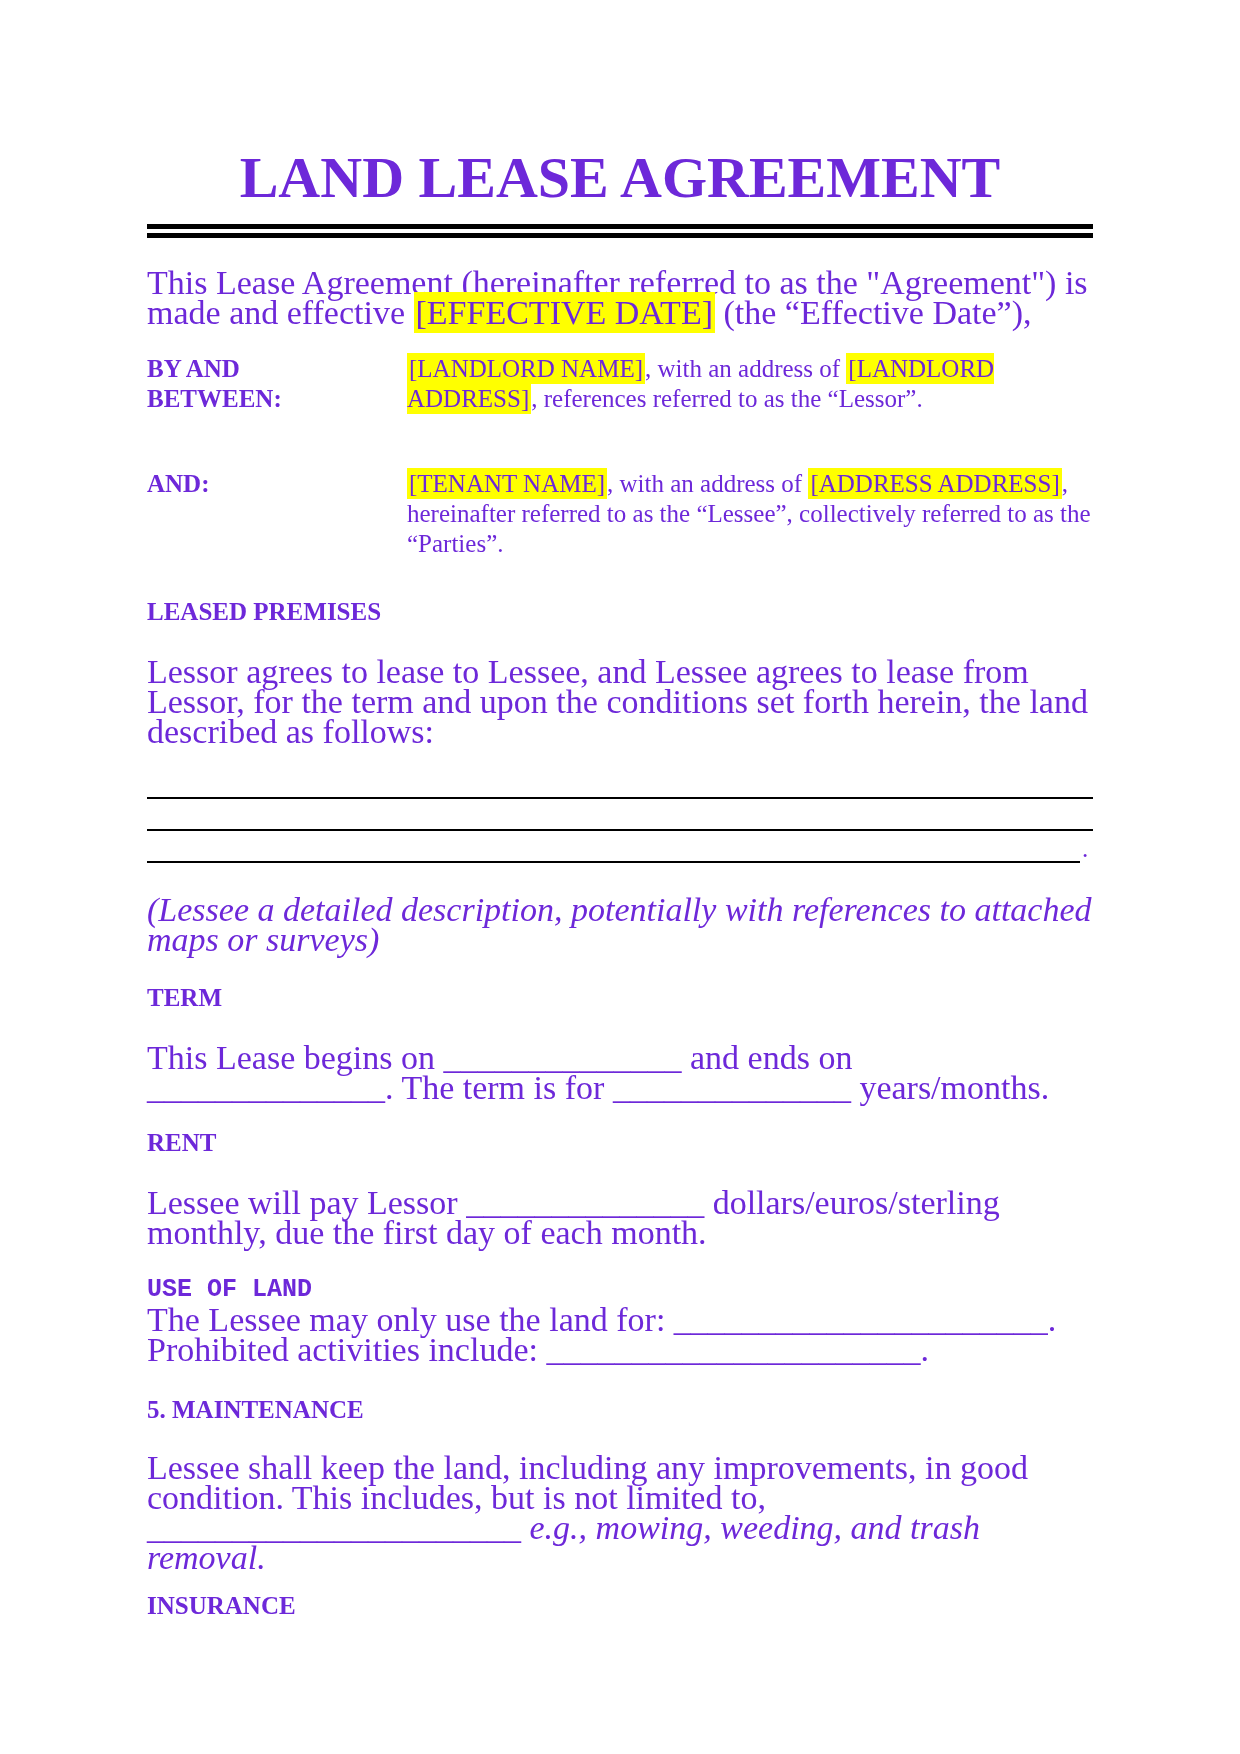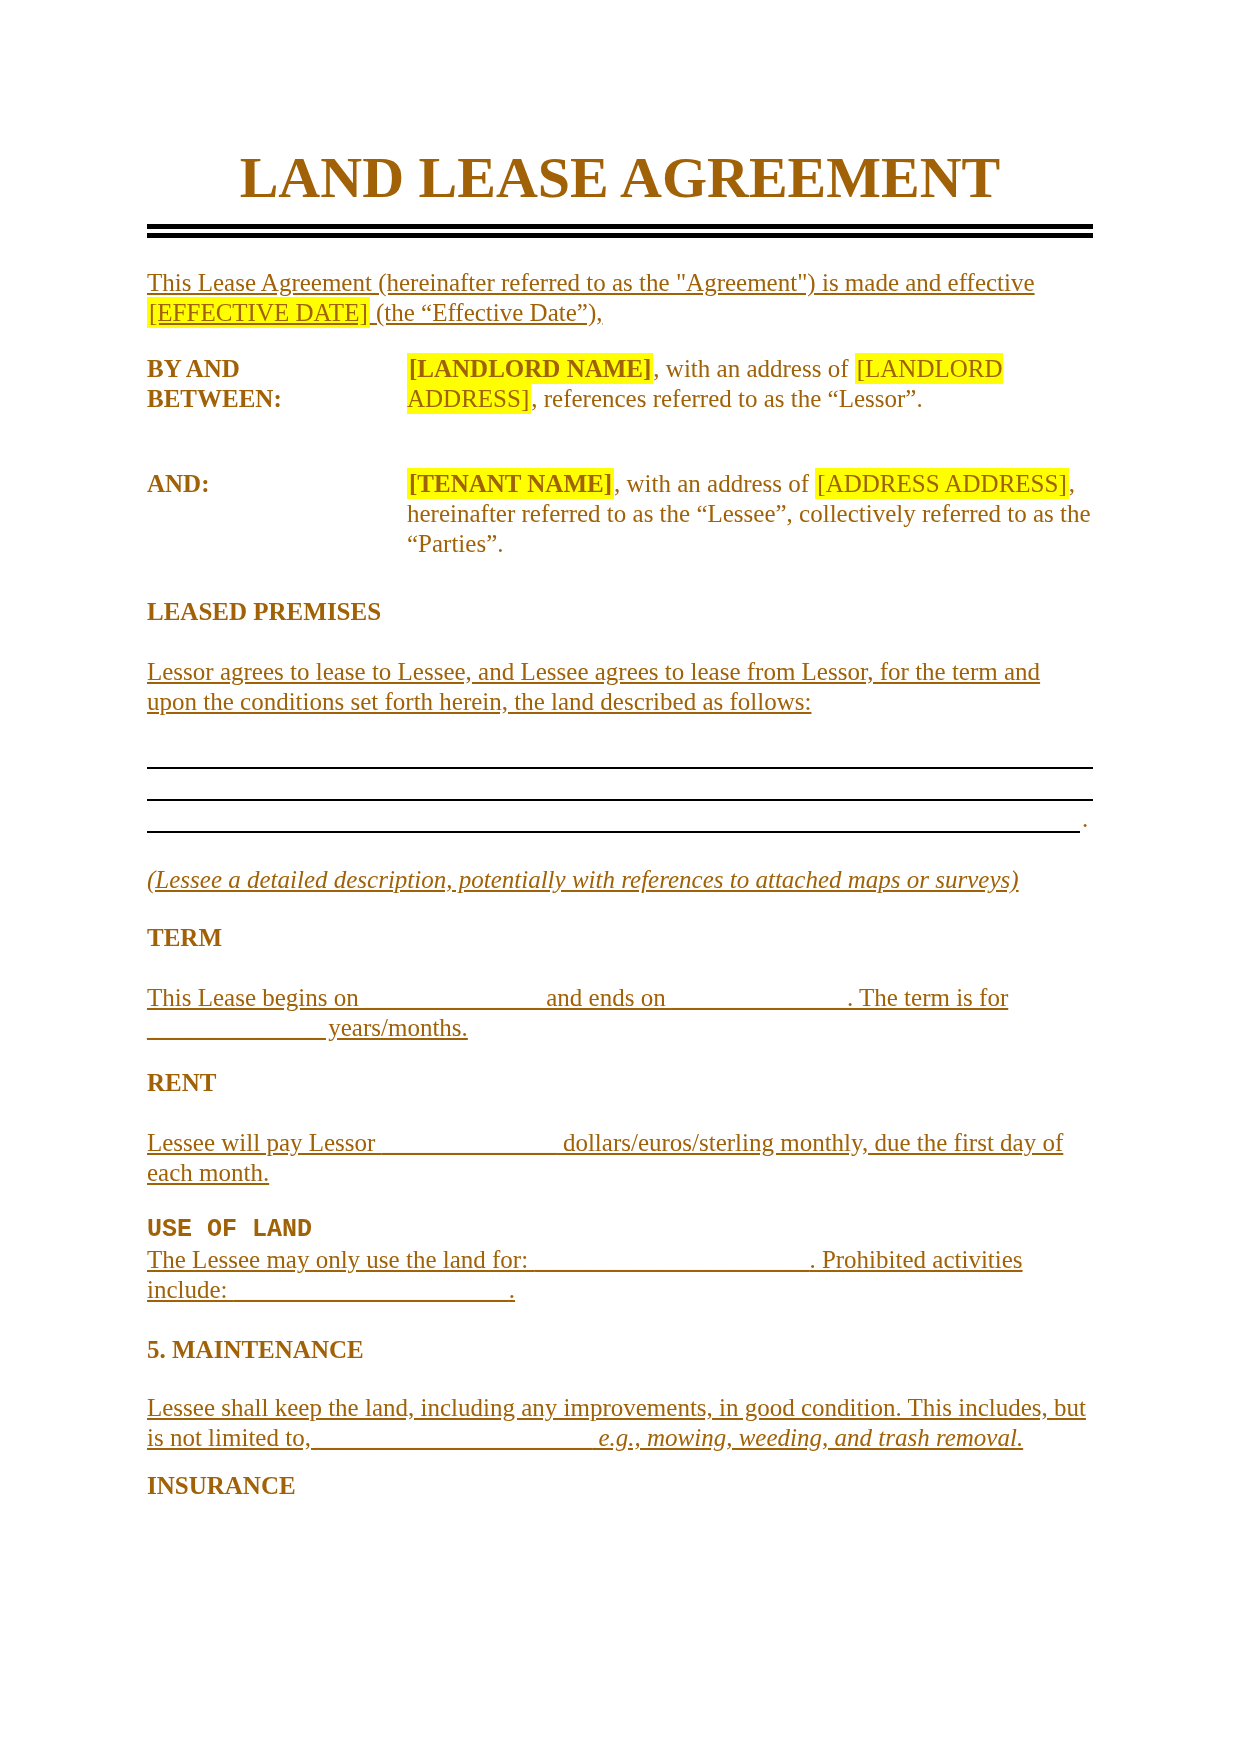--- a/index.html
+++ b/index.html
@@ -1,27 +1,27 @@
 <!DOCTYPE html>
 <html><head>
 <meta charset="utf-8">
 <style>
   html,body{margin:0;padding:0;background:#fff;}
   .page{
     width:1240px;height:1754px;background:#ffffff;box-sizing:border-box;
-    padding:145px 147px 0 147px;color:#a16207;
+    padding:145px 147px 0 147px;color:#6d28d9;
     font-family:"Liberation Serif","DejaVu Serif",serif;
     position:relative;overflow:hidden;
   }
   .title{font-size:58px;line-height:66px;font-weight:700;text-align:center;margin:0;}
   .double-rule{height:4px;border-top:5px solid #000;border-bottom:5px solid #000;margin-top:13px;}
-  p{font-size:25px;line-height:30px;margin:0;text-decoration:underline;}
+  p{font-size:34px;line-height:30px;margin:0;}
   h2{font-size:25px;line-height:30px;margin:0;font-weight:700;}
   .hl{background:#ffff00;padding:2px 2px;}
-  .b{font-weight:700;}
+  .b{font-weight:400;}
   .it{font-style:italic;}
   .intro{margin:30px 0 26px 0;}
   .party-row{display:flex;font-size:25px;line-height:30px;}
   .row-1{margin-bottom:55px;}
   .row-2{margin-bottom:38px;}
   .party-label{width:260px;flex-shrink:0;font-weight:700;}
   .lbl-line{display:block;}
   .party-text{flex:1;}
   .h-leased{margin-bottom:30px;}
   .p-leased{margin-bottom:20px;}

